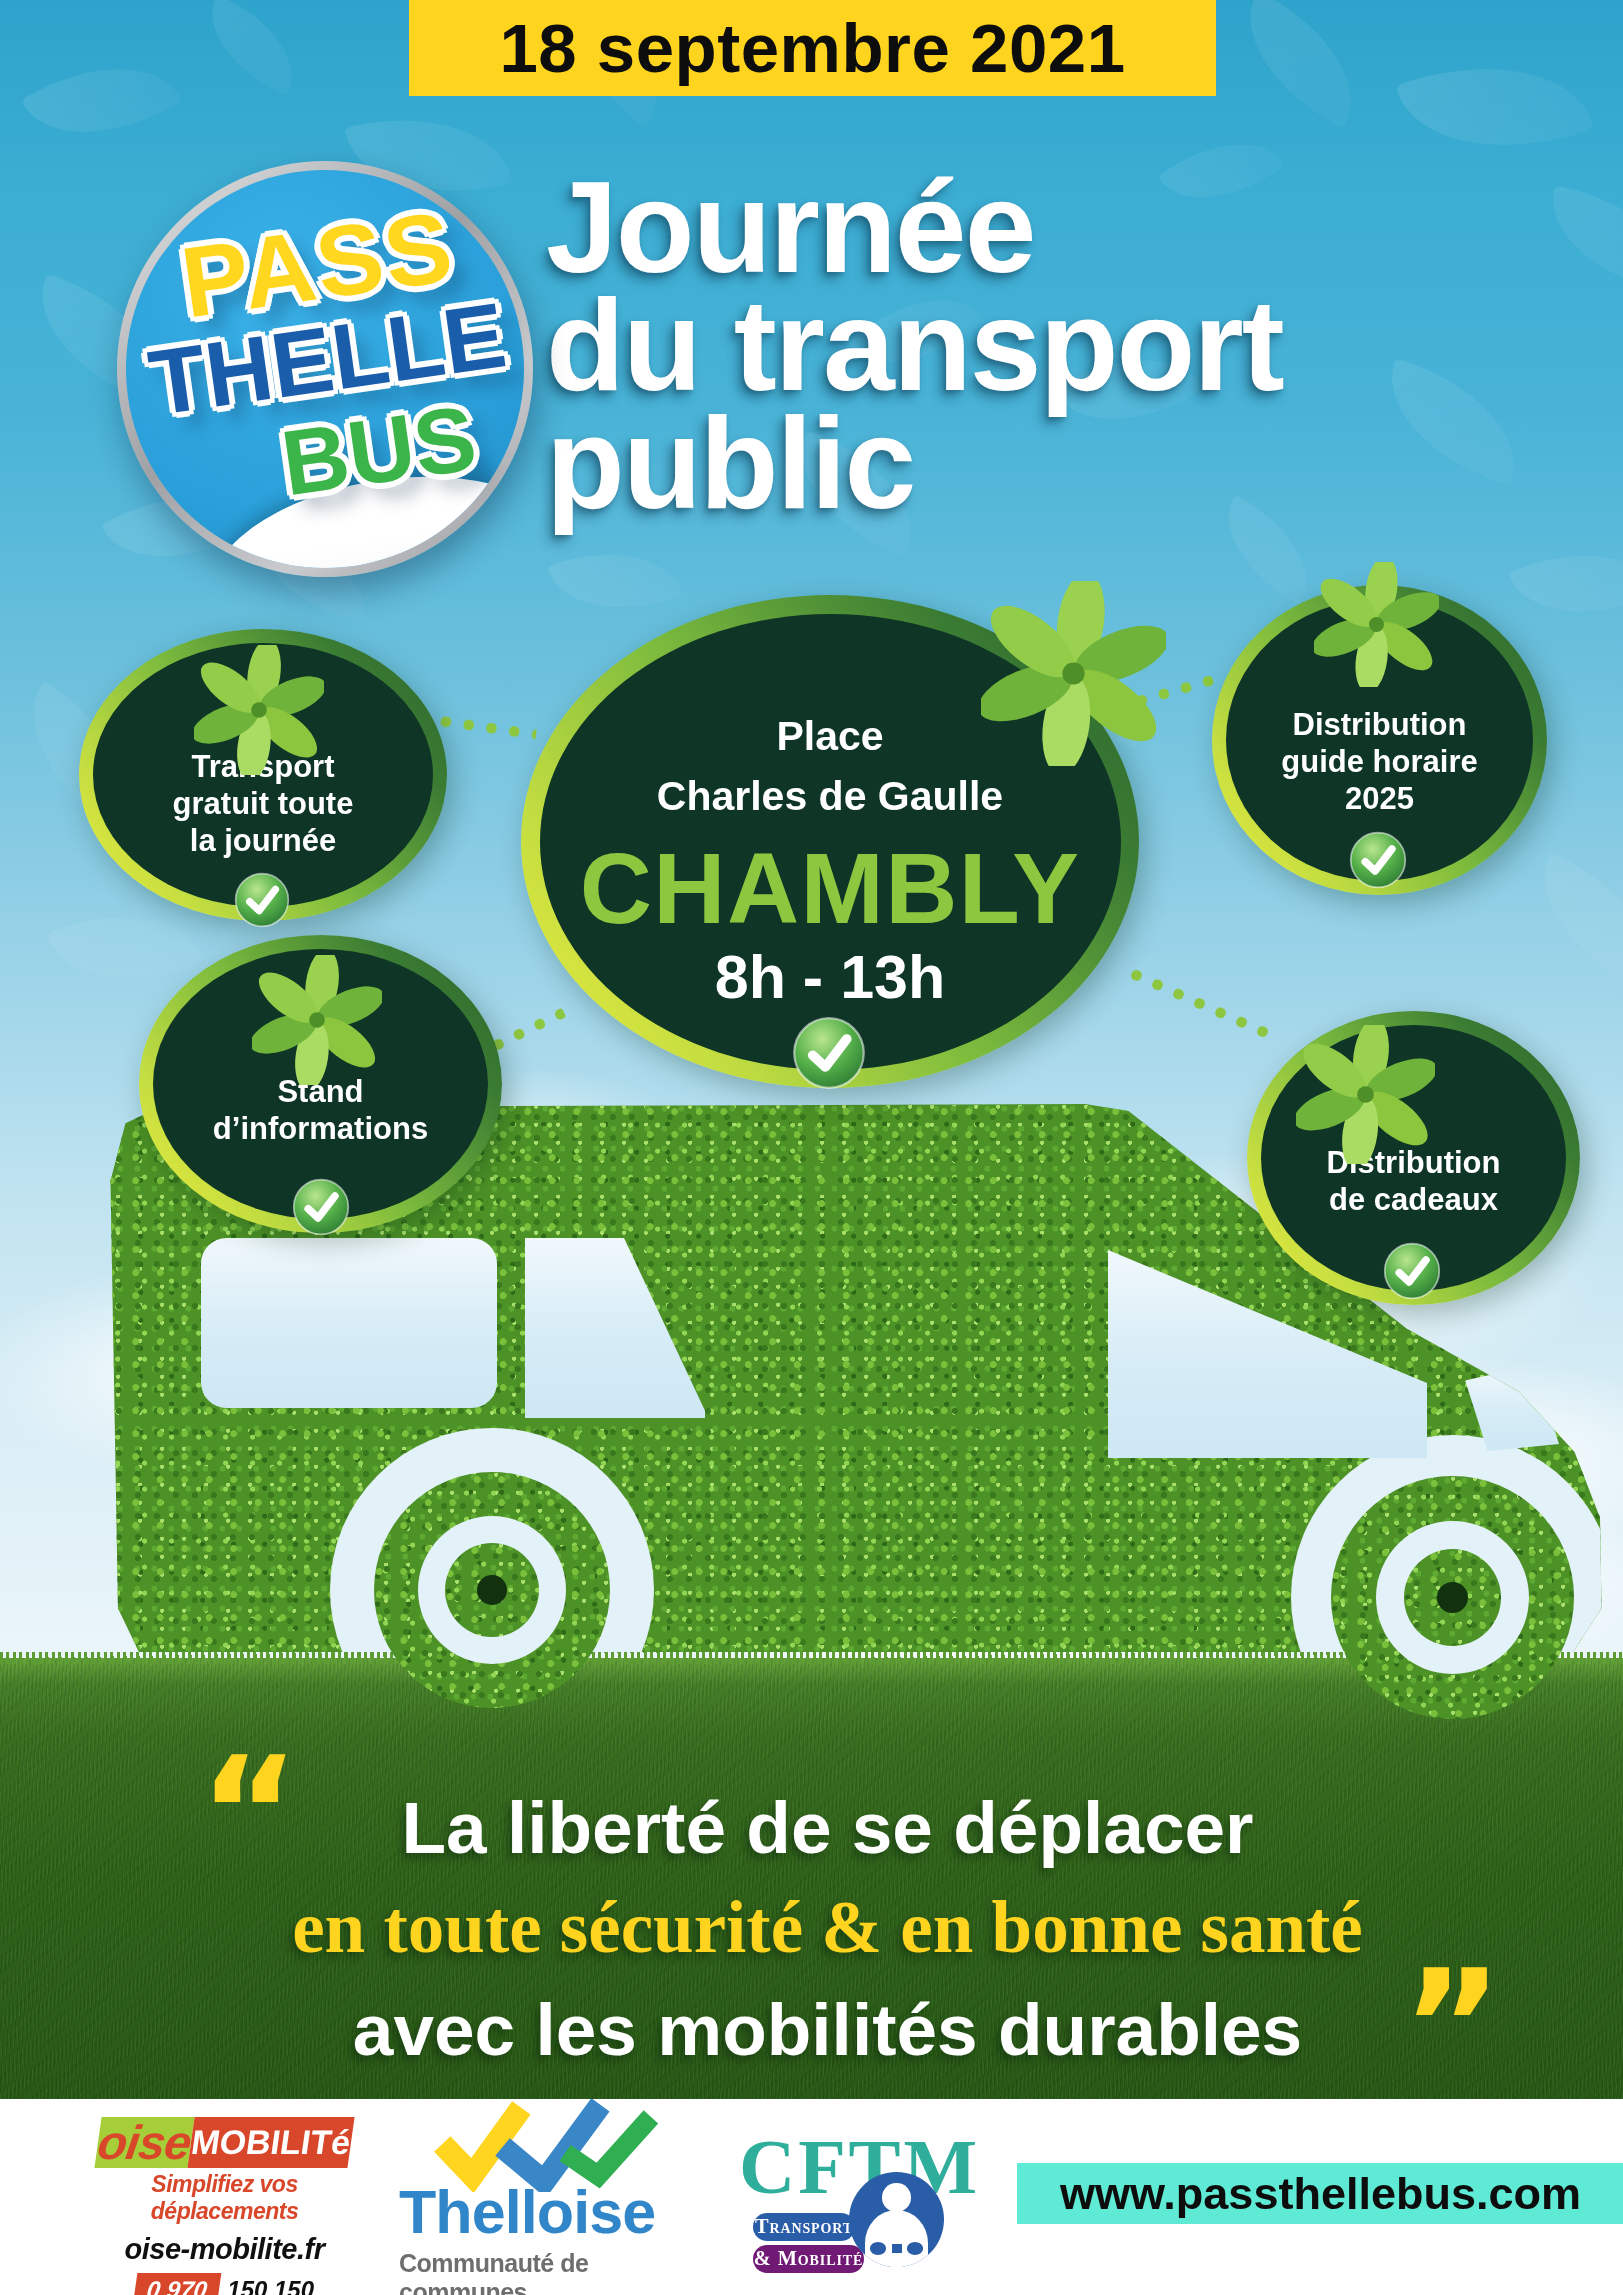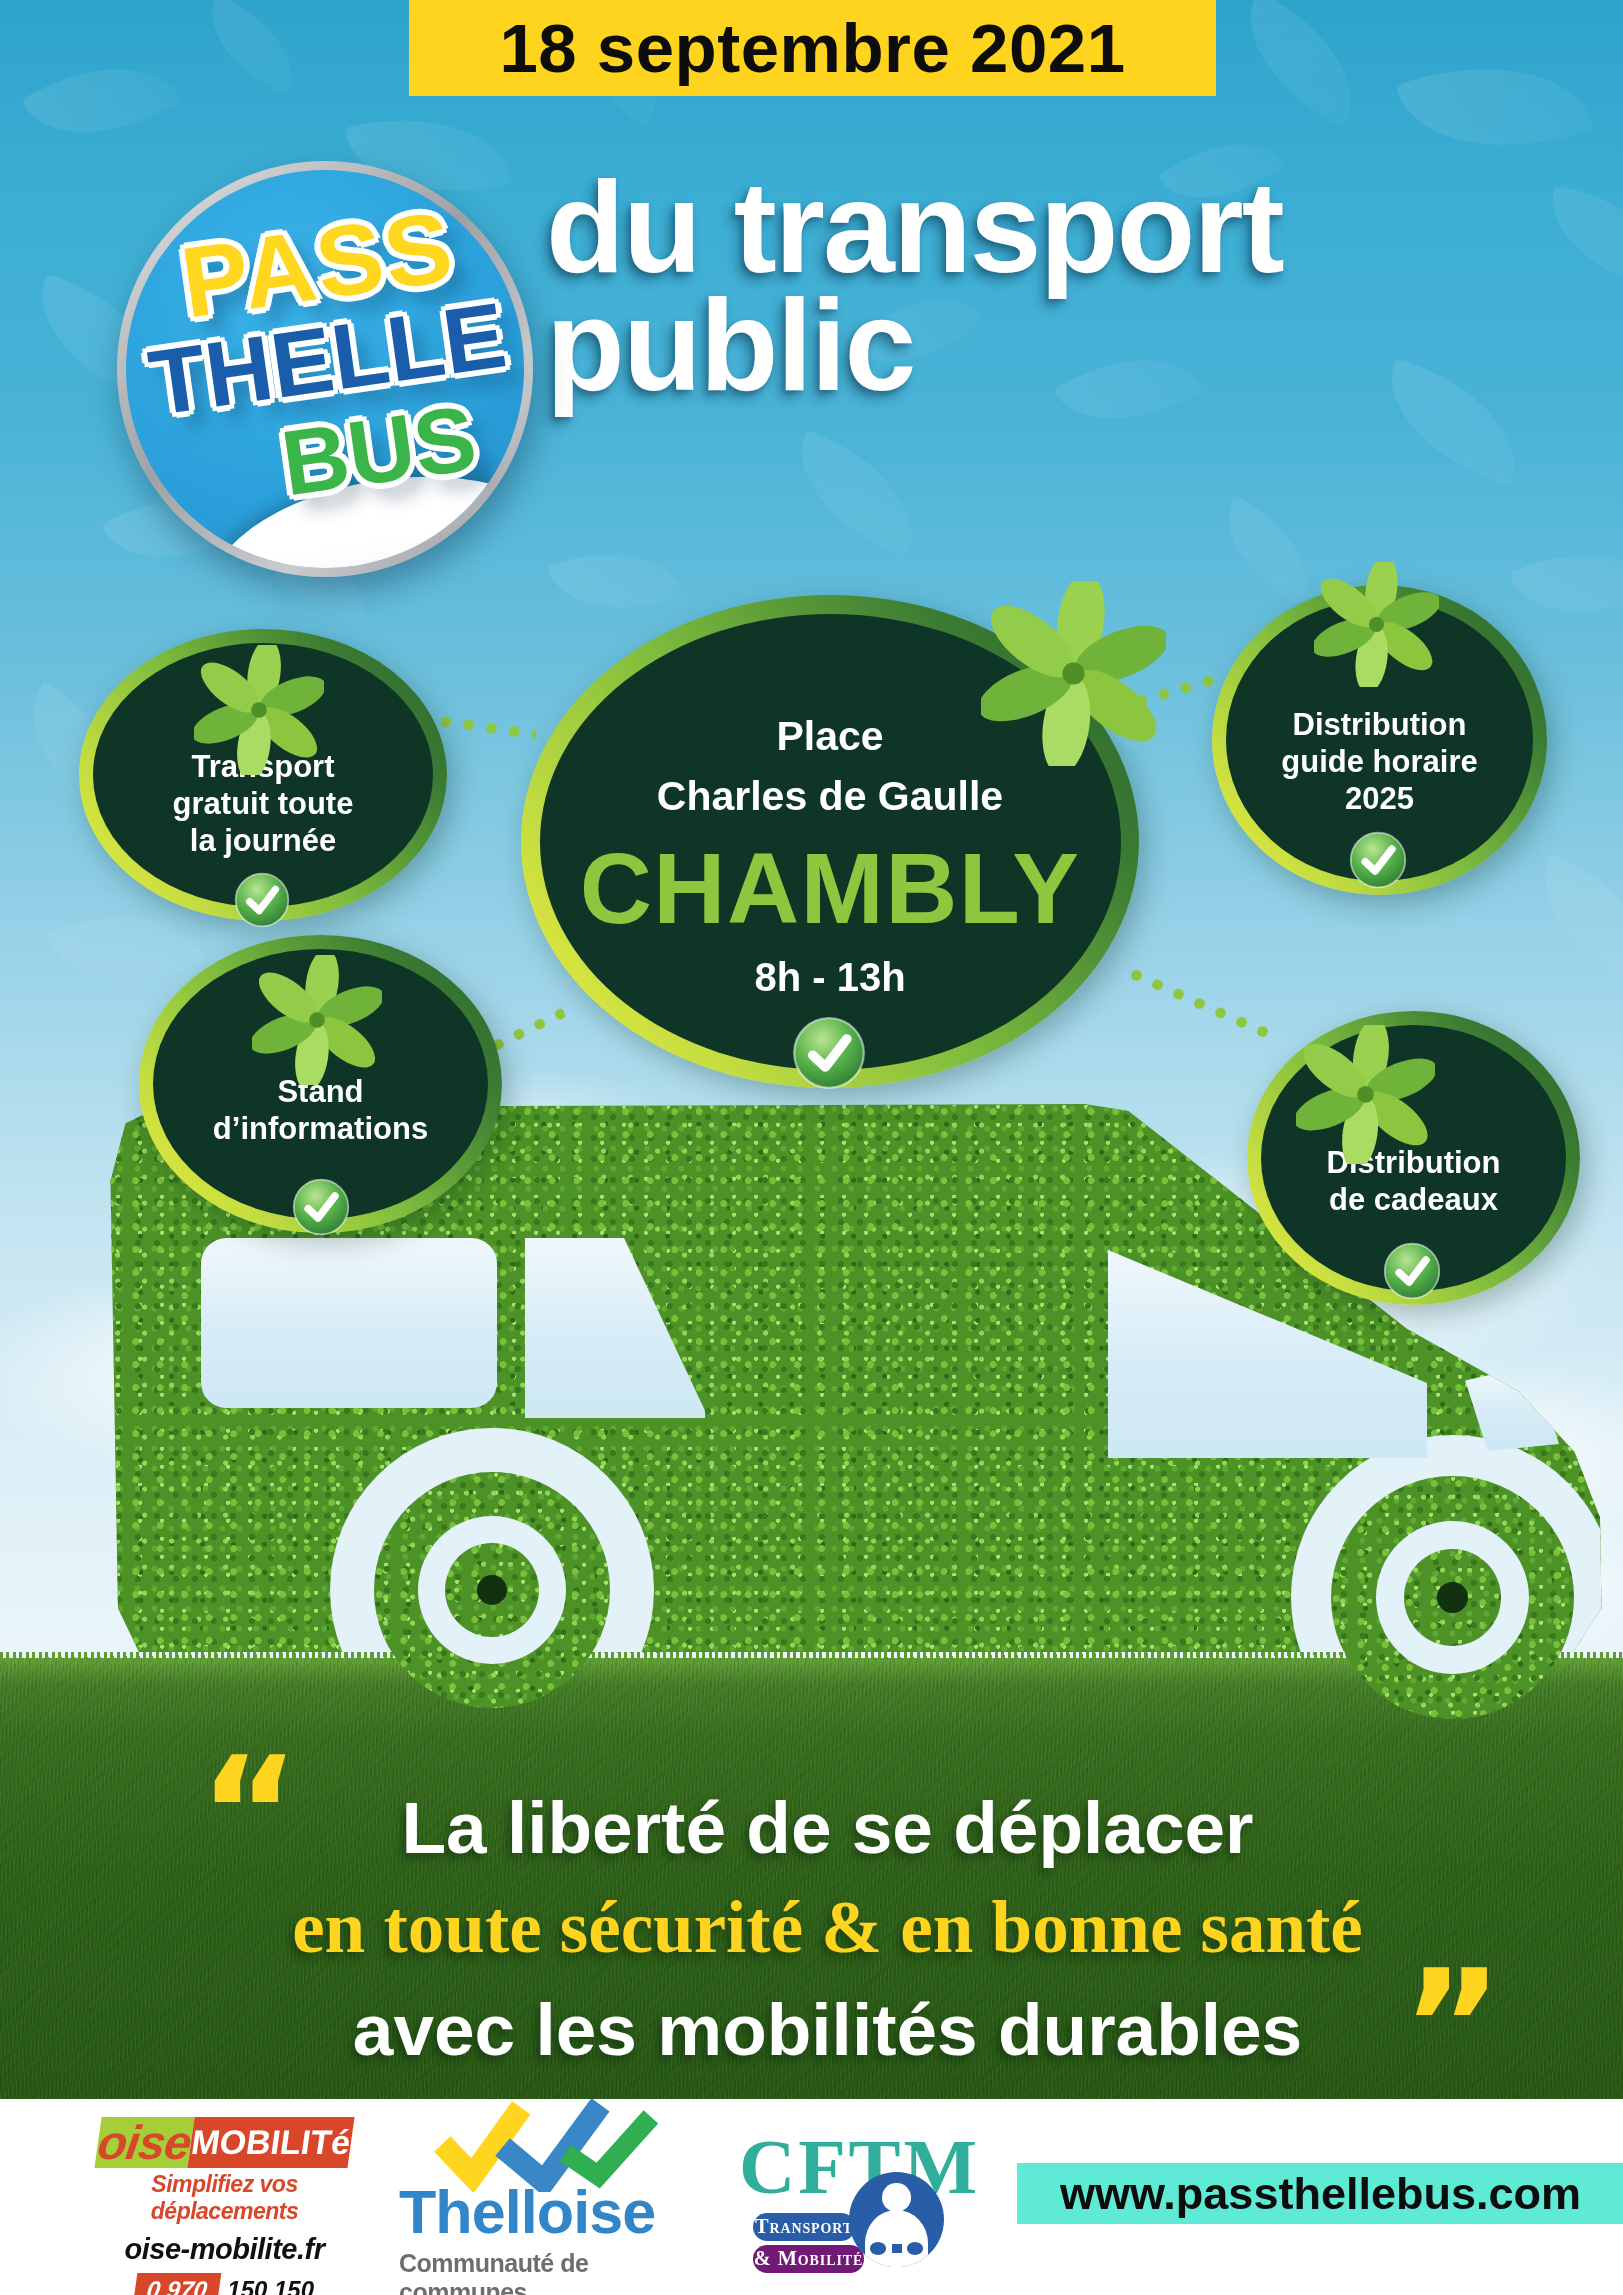--- a/index.html
+++ b/index.html
@@ -46,21 +46,21 @@
   .badge{border-radius:50%;display:flex;z-index:8;
     background:linear-gradient(52deg,#f4ef3b 0%,#c3dd41 22%,#7cbb3d 48%,#3b7c33 78%,#2a612c 100%);
     box-shadow:6.5px 9.3px 28px rgba(0,40,25,.28);}
   .badge-in{flex:1;border-radius:50%;background:#0e3526;margin:14px;
     display:flex;flex-direction:column;align-items:center;justify-content:center;
     color:#fff;text-align:center;font-weight:800;}
   .badge-in .ln{font-size:31px;line-height:37px;}
   .badge.center .badge-in{margin:18.5px;}
   .badge.center .ln{font-size:41px;line-height:60px;}
   .badge.center .city{font-size:100px;line-height:111px;color:#8dc63f;letter-spacing:1.4px;margin-top:6.5px;}
-  .badge.center .hours{font-size:40px;line-height:56px;margin-top:4.6px;}
+  .badge.center .hours{font-size:61px;line-height:56px;margin-top:4.6px;}
   
   .dots{position:absolute;height:12px;z-index:7;transform-origin:left center;
     background-image:radial-gradient(circle at 6px 6px,#8dc63f 0 5.1px,rgba(0,0,0,0) 5.6px);
     background-size:23px 12px;background-repeat:repeat-x;}
   
   .icon{position:absolute;z-index:9;}
   
   .grass{left:0;top:1658px;width:1623px;height:441px;z-index:4;
     background:
      repeating-linear-gradient(94deg, rgba(0,0,0,.10) 0 1.4px, rgba(0,0,0,0) 1.4px 3.7px),
@@ -206,20 +206,21 @@
       <div class="curl"></div>
     </div>
     <div class="sticker-rot">
       <div class="stword st1">PASS</div>
       <div class="stword st2">THELLE</div>
       <div class="stword st3">BUS</div>
     </div>
   </div>
 
   <div class="abs title">
+    <div>Journée</div>
     <div>du transport</div>
     <div>public</div>
   </div>
 
   <div class="abs grass"></div>
 
   <div class="abs bus">
     <div class="bus-sil foliage">
       <div class="arch" style="left:224px;top:324px;"></div>
       <div class="arch" style="left:1185px;top:331px;"></div>

